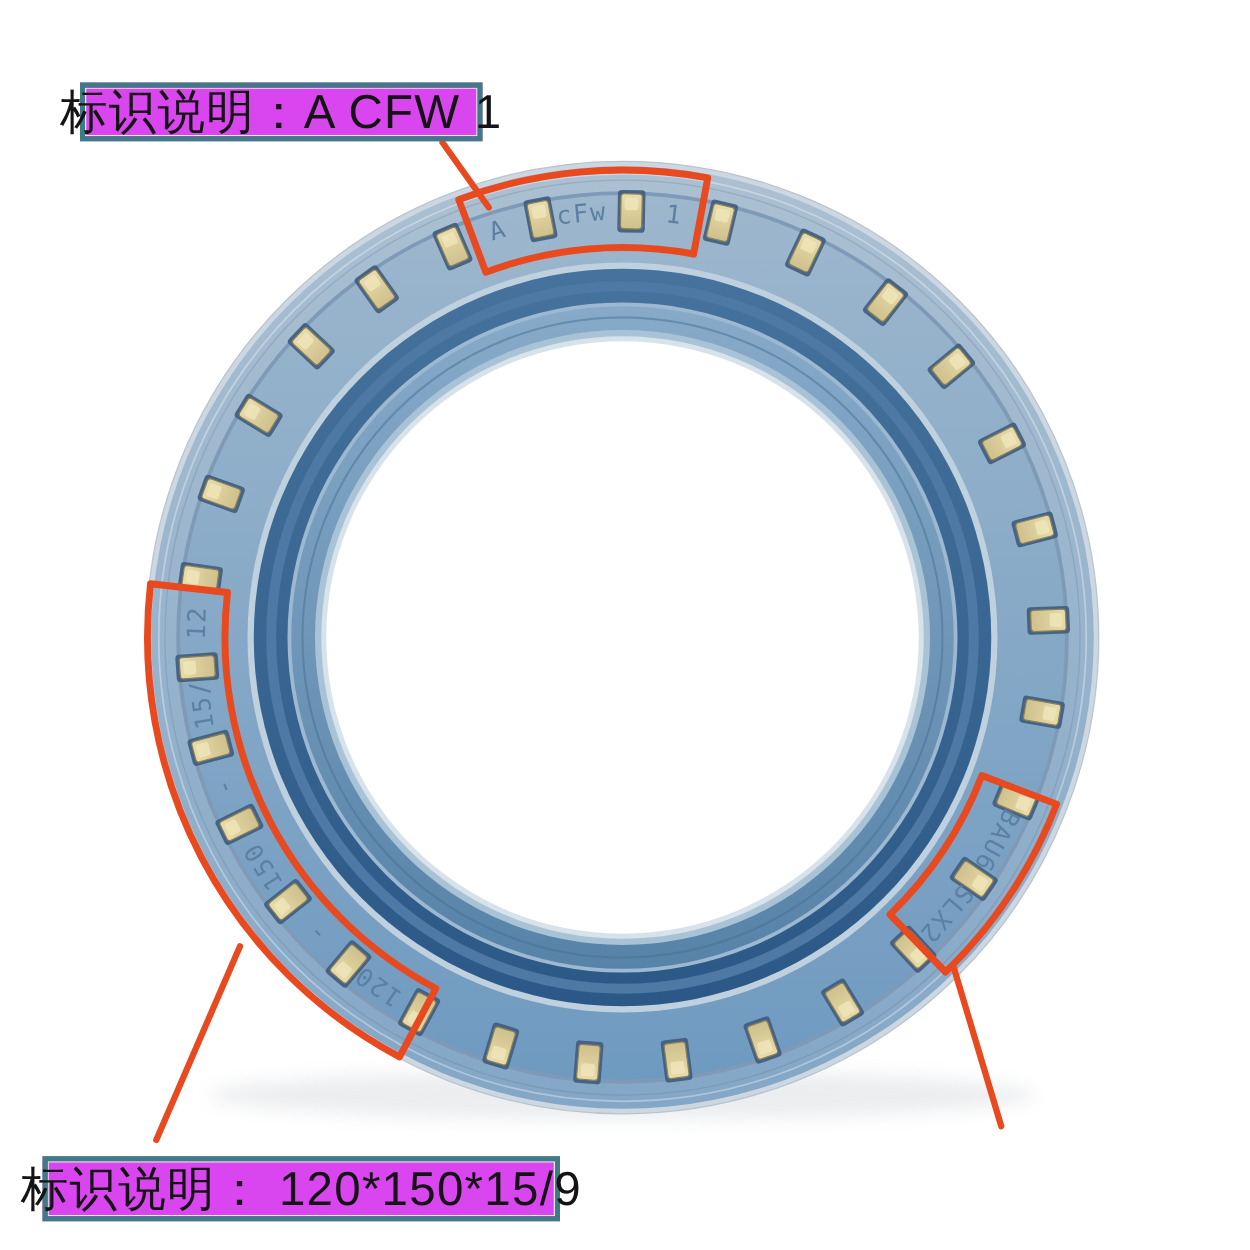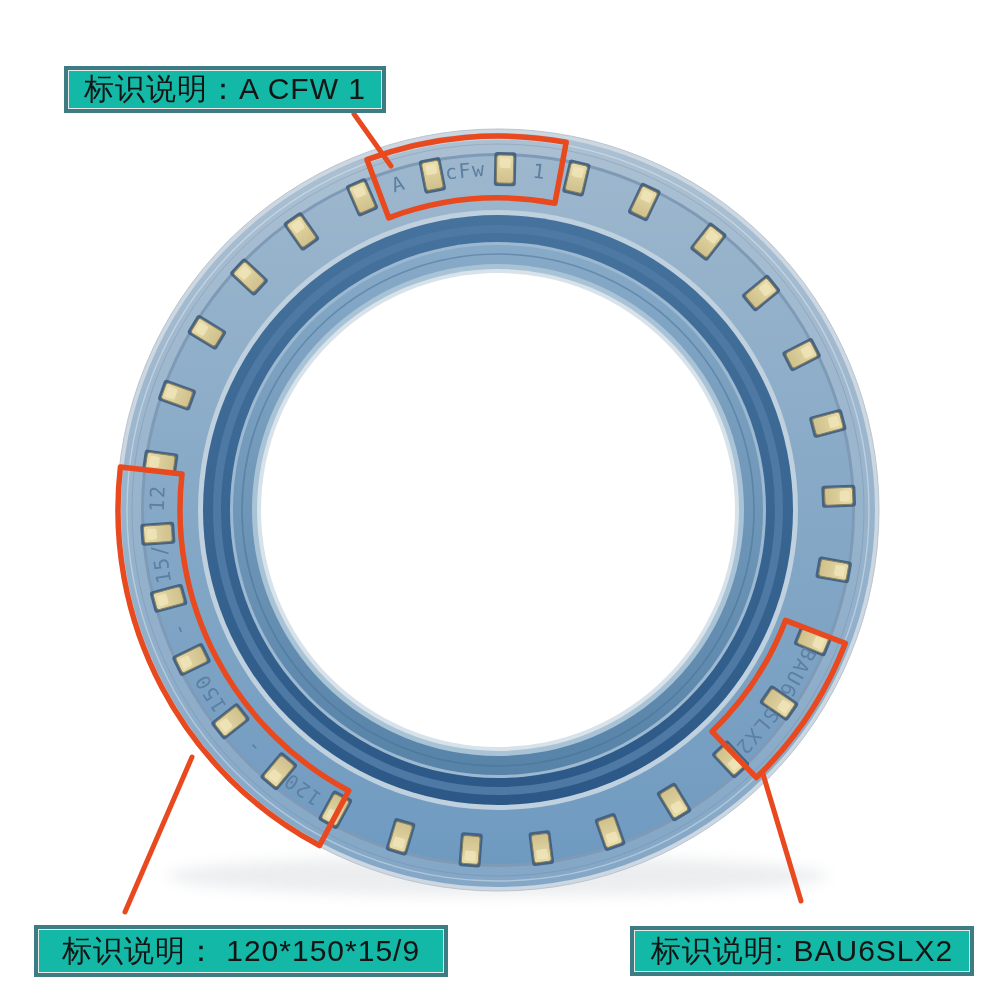--- a/index.html
+++ b/index.html
@@ -1,25 +1,25 @@
 <!DOCTYPE html>
 <html><head>
 <meta charset="utf-8">
 <style>
   html,body{margin:0;padding:0;}
   body{font-family:"Liberation Sans","DejaVu Sans",sans-serif;}
   .stage{position:relative;width:1000px;height:1000px;background:#ffffff;overflow:hidden;}
   .stage svg{position:absolute;left:0;top:0;}
   .callout{
     position:absolute;
-    background:#14b8a6;
+    background:#d946ef;
     border:4px solid #3e7c83;
     box-shadow:inset 0 0 0 1px #e8e8e8;
     display:flex;align-items:center;justify-content:center;
-    font-size:30px;color:#141414;letter-spacing:1px;
+    font-size:38px;color:#141414;letter-spacing:1px;
     white-space:nowrap;
   }
   .callout-top{left:64px;top:66px;width:314px;height:39px;}
   .callout-bl{left:34px;top:925px;width:406px;height:44px;}
   .callout-br{left:630px;top:926px;width:336px;height:42px;}
 </style>
 </head>
 <body>
 
 <div class="stage">
@@ -246,17 +246,14 @@
     </svg>
 
   <div class="callout callout-top">
     <span>标识说明：A CFW 1</span>
   </div>
 
   <div class="callout callout-bl">
     <span>标识说明： 120*150*15/9</span>
   </div>
 
-  <div class="callout callout-br">
-    <span>标识说明: BAU6SLX2</span>
-  </div>
 
 </div>
 
 </body></html>

